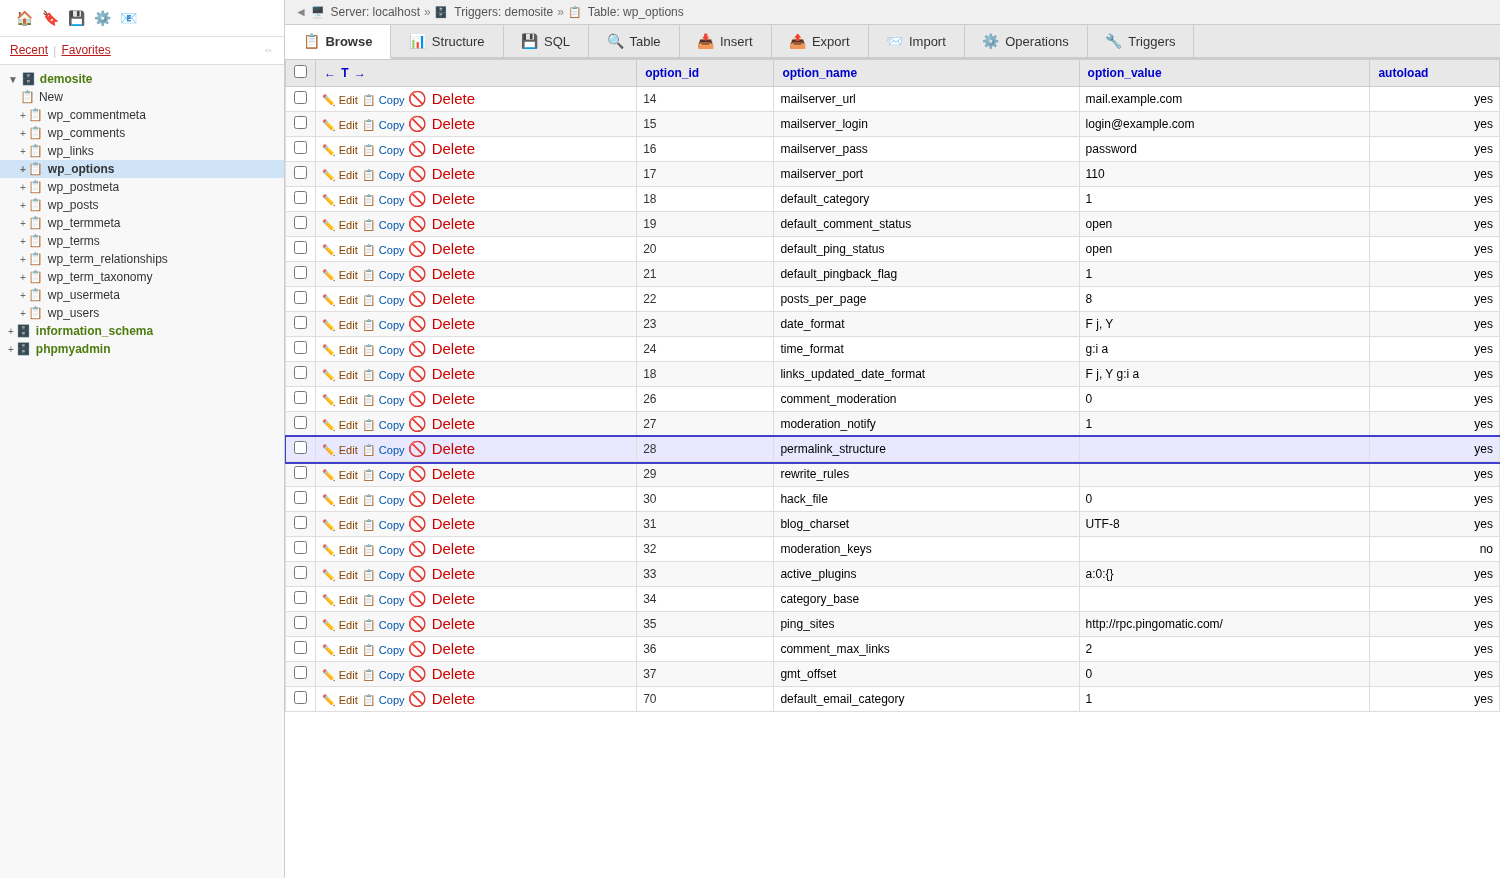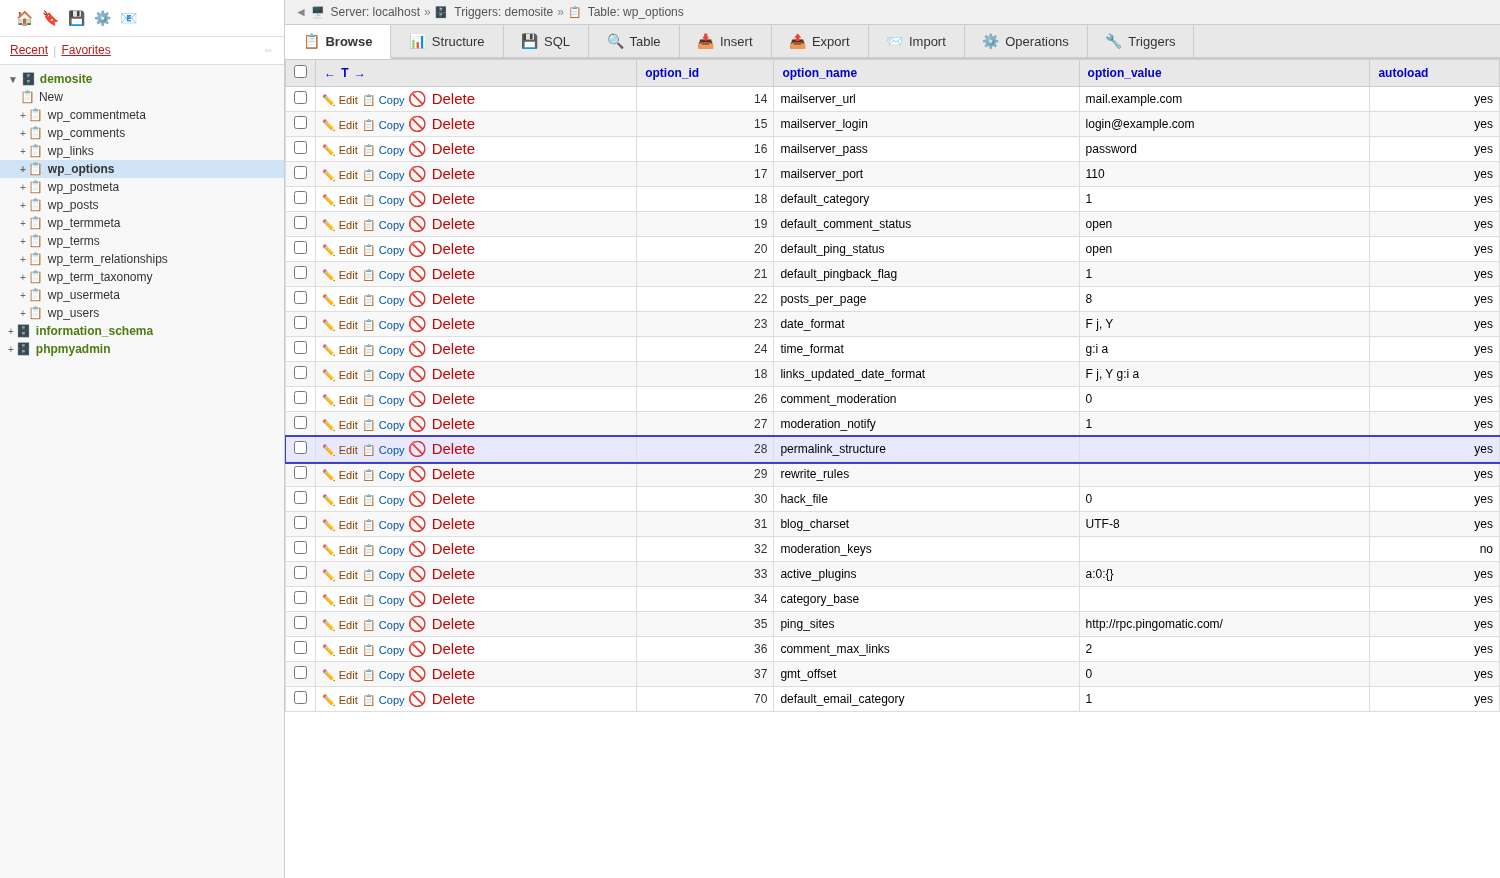--- a/index.html
+++ b/index.html
@@ -191,21 +191,21 @@
       text-decoration: none;
       margin-right: 1px;
       font-size: 11px;
     }
     .action-delete {
       color: #cc0000;
       text-decoration: none;
       font-size: 15px;
     }
 
-    td.id-col { text-align: right; color: #333; }
+    td.id-col { text-align: left; color: #333; }
     td.autoload { text-align: right; }
 
     .checkbox-col { width: 22px; text-align: center; }
 
     
     ::-webkit-scrollbar { width: 8px; height: 8px; }
     ::-webkit-scrollbar-track { background: #f0f0f0; }
     ::-webkit-scrollbar-thumb { background: #bbb; border-radius: 4px; }
   </style>
 </head>

